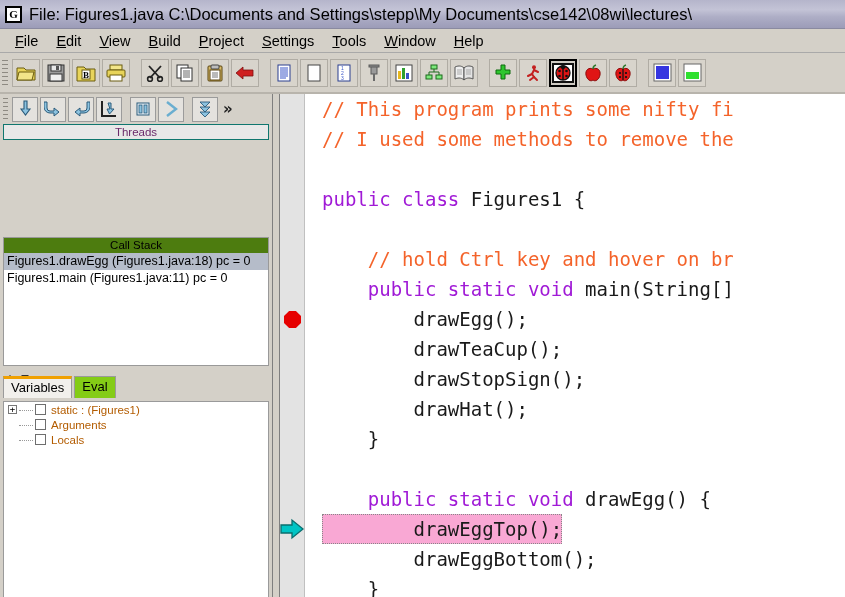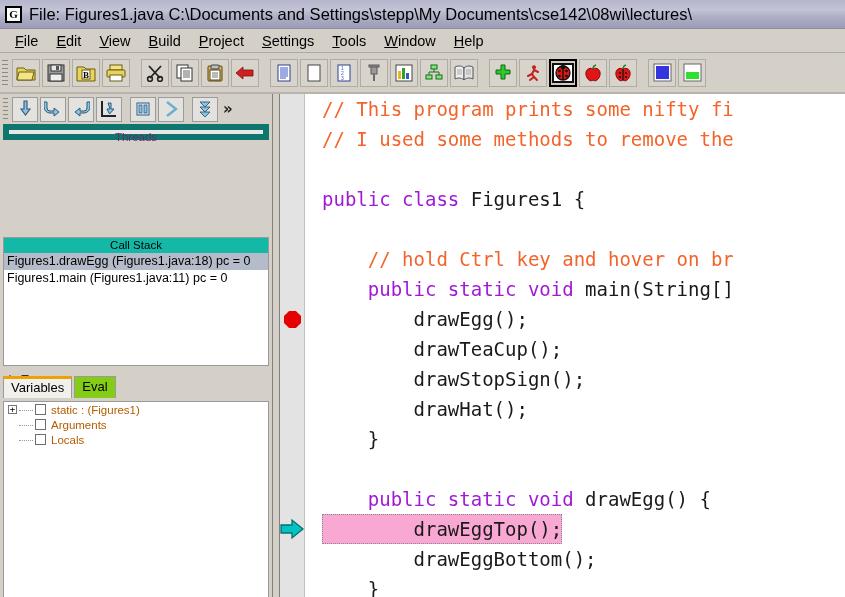--- a/index.html
+++ b/index.html
@@ -73,32 +73,32 @@
     width:26px;height:25px;margin:0 1px;flex:0 0 auto;
     border:1px solid #9b9b9b;background:#e4e2de;
     display:flex;align-items:center;justify-content:center;box-sizing:border-box;cursor:default;
   }
   .dsep{width:6px;flex:0 0 auto;}
   .chev{font-size:15px;color:#222;margin-left:4px;font-weight:bold;font-family:"DejaVu Sans",sans-serif;}
 
   
   #threadsHdr{
     position:absolute;left:3px;top:30px;width:266px;height:16px;
-    background:#e8e8e8;border:6px solid #0f766e;box-sizing:border-box;
+    background:#e8e8e8;border:1px solid #0f766e;box-sizing:border-box;
     font-size:11.5px;color:#6b2a6b;text-align:center;line-height:14px;
   }
   
   .arrowrow{position:absolute;height:9px;display:flex;align-items:center;gap:7px;}
   .triUp{width:0;height:0;border-left:4px solid transparent;border-right:4px solid transparent;border-bottom:4px solid #333;}
   .triDn{width:0;height:0;border-left:4px solid transparent;border-right:4px solid transparent;border-top:4px solid #333;}
 
   #cs-arrows{left:6px;top:146px;}
   #callStackHdr{
     position:absolute;left:3px;top:143px;width:266px;height:23px;
-    background:#14b8a6;border:1px solid #999;box-sizing:border-box;
+    background:#4d7c0f;border:1px solid #999;box-sizing:border-box;
     font-size:11.5px;color:#000;text-align:center;line-height:14px;
   }
   #callStackList{
     position:absolute;left:3px;top:159px;width:266px;height:113px;
     background:#ffffff;border:1px solid #999;border-top:none;box-sizing:border-box;overflow:hidden;
   }
   .csrow{font-size:12.5px;color:#000;padding:1px 3px;white-space:nowrap;line-height:15px;}
   .csrow.sel{background:#b5bcc9;}
 
   

